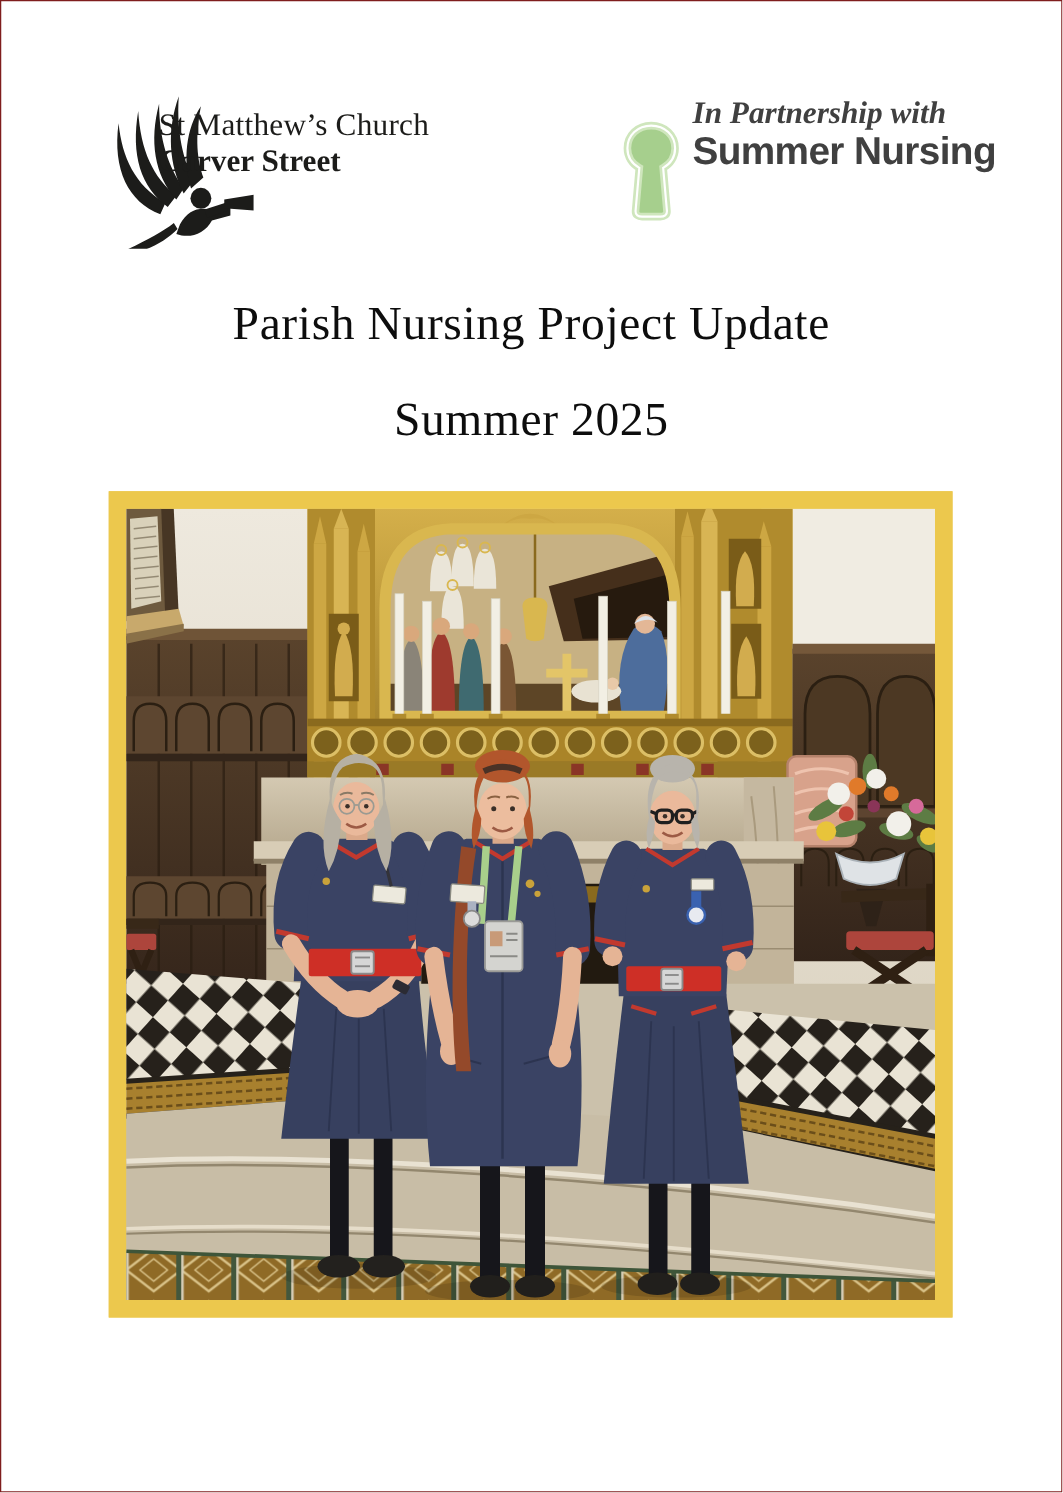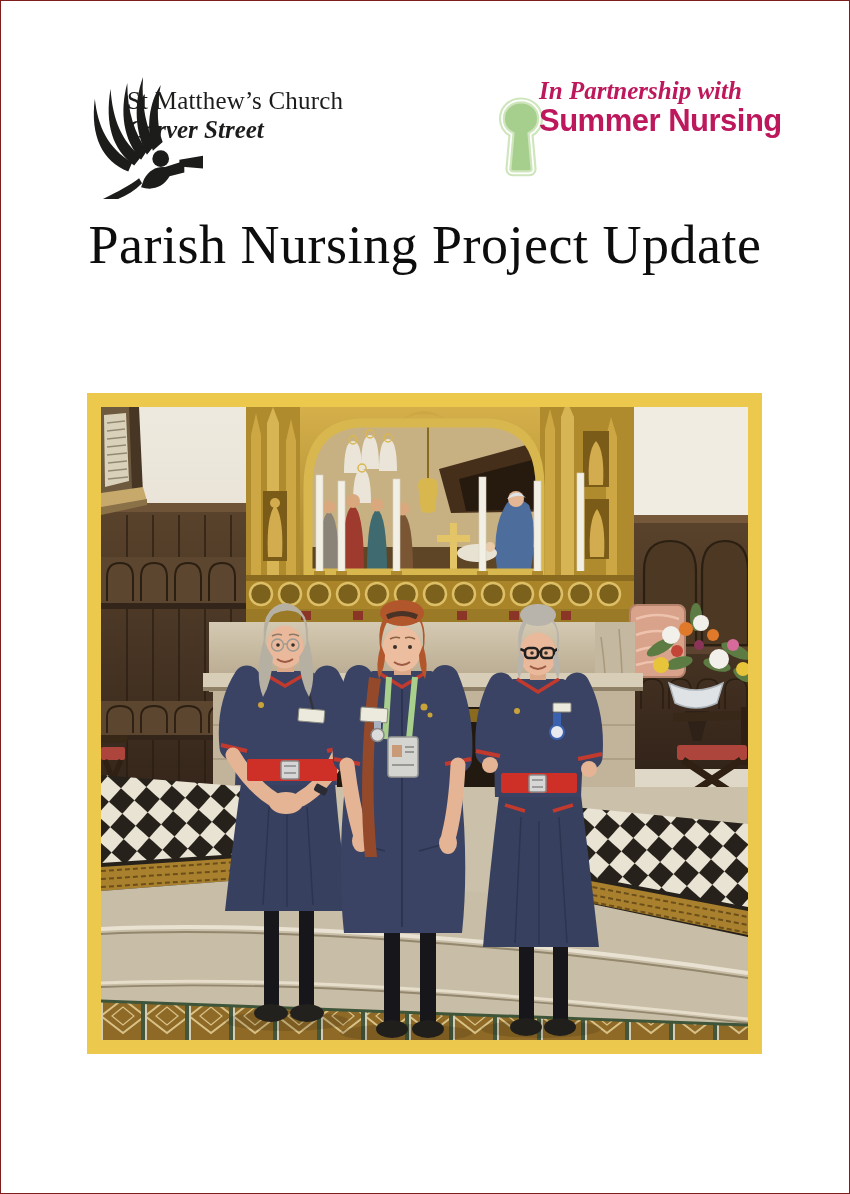--- a/index.html
+++ b/index.html
@@ -6,30 +6,30 @@
   .page {
     position:relative; width:848px; height:1192px; margin:0 auto;
     background:#ffffff; border:1px solid #7f1d1d; overflow:hidden;
     font-family:"Liberation Serif", serif;
   }
   
   .church-logo { position:absolute; left:84px; top:70px; width:320px; height:130px; }
   .angel-svg { position:absolute; left:0; top:6px; }
   .church-text { position:absolute; left:42px; top:16px; color:#1c1c1a; }
   .church-name { font-size:25px; font-weight:500; letter-spacing:.2px; white-space:nowrap; }
-  .church-subtitle { font-size:25px; font-weight:700; font-style:italic; margin-top:1px; }
+  .church-subtitle { font-size:25px; font-weight:700; margin-top:1px; }
   .partner-logo { position:absolute; left:494px; top:70px; width:300px; height:115px; }
   .keyhole-svg { position:absolute; left:0; top:21px; }
-  .partner-text { position:absolute; left:44px; top:6px; color:#be185d; }
+  .partner-text { position:absolute; left:59px; top:6px; color:#404040; }
   .partner-tagline { font-family:"Liberation Serif", serif; font-style:italic; font-weight:700; font-size:25px; white-space:nowrap; }
   .partner-name { font-family:"Liberation Sans", sans-serif; font-weight:700; font-size:31px; line-height:31px; letter-spacing:-.5px; white-space:nowrap; }
   
   .title-block {
-    position:absolute; top:206px; left:0; width:100%; text-align:center;
-    font-size:54px; line-height:77px; color:#0d0d0d; letter-spacing:.5px;
+    position:absolute; top:220px; left:0; width:100%; text-align:center;
+    font-size:38px; line-height:77px; color:#0d0d0d; letter-spacing:.5px;
   }
   
   .photo-frame {
     position:absolute; top:392px; left:86px; margin:0;
     width:647px; height:633px; border:14px solid #ecc84d; background:#ecc84d;
   }
   .scene { display:block; width:647px; height:633px; }
 </style>
 </head>
 <body>
@@ -63,20 +63,21 @@
       <path d="M30,7 C42.5,7 52,16 52,28 C52,36 47.5,42.5 41,46 L44.5,86 C44.7,89.5 42,91 38.5,91 L21.5,91 C18,91 15.3,89.5 15.5,86 L19,46 C12.5,42.5 8,36 8,28 C8,16 17.5,7 30,7 Z" fill="none" stroke="#ffffff" stroke-width="2"></path>
     </svg>
     <div class="partner-text">
       <div class="partner-tagline">In Partnership with</div>
       <div class="partner-name">Summer Nursing</div>
     </div>
   </div>
 
   <div class="title-block">
     <div>Parish Nursing Project Update</div>
+    <div>Summer 2025</div>
   </div>
 
   <figure class="photo-frame">
     <svg class="scene" viewBox="0 0 647 633" role="img">
       <defs>
         <linearGradient id="wG" x1="0" y1="0" x2="0" y2="1">
           <stop offset="0" stop-color="#eee9de"></stop>
             <stop offset="1" stop-color="#ddd5c4"></stop>
         </linearGradient>
         <linearGradient id="gG" x1="0" y1="0" x2="0" y2="1">

